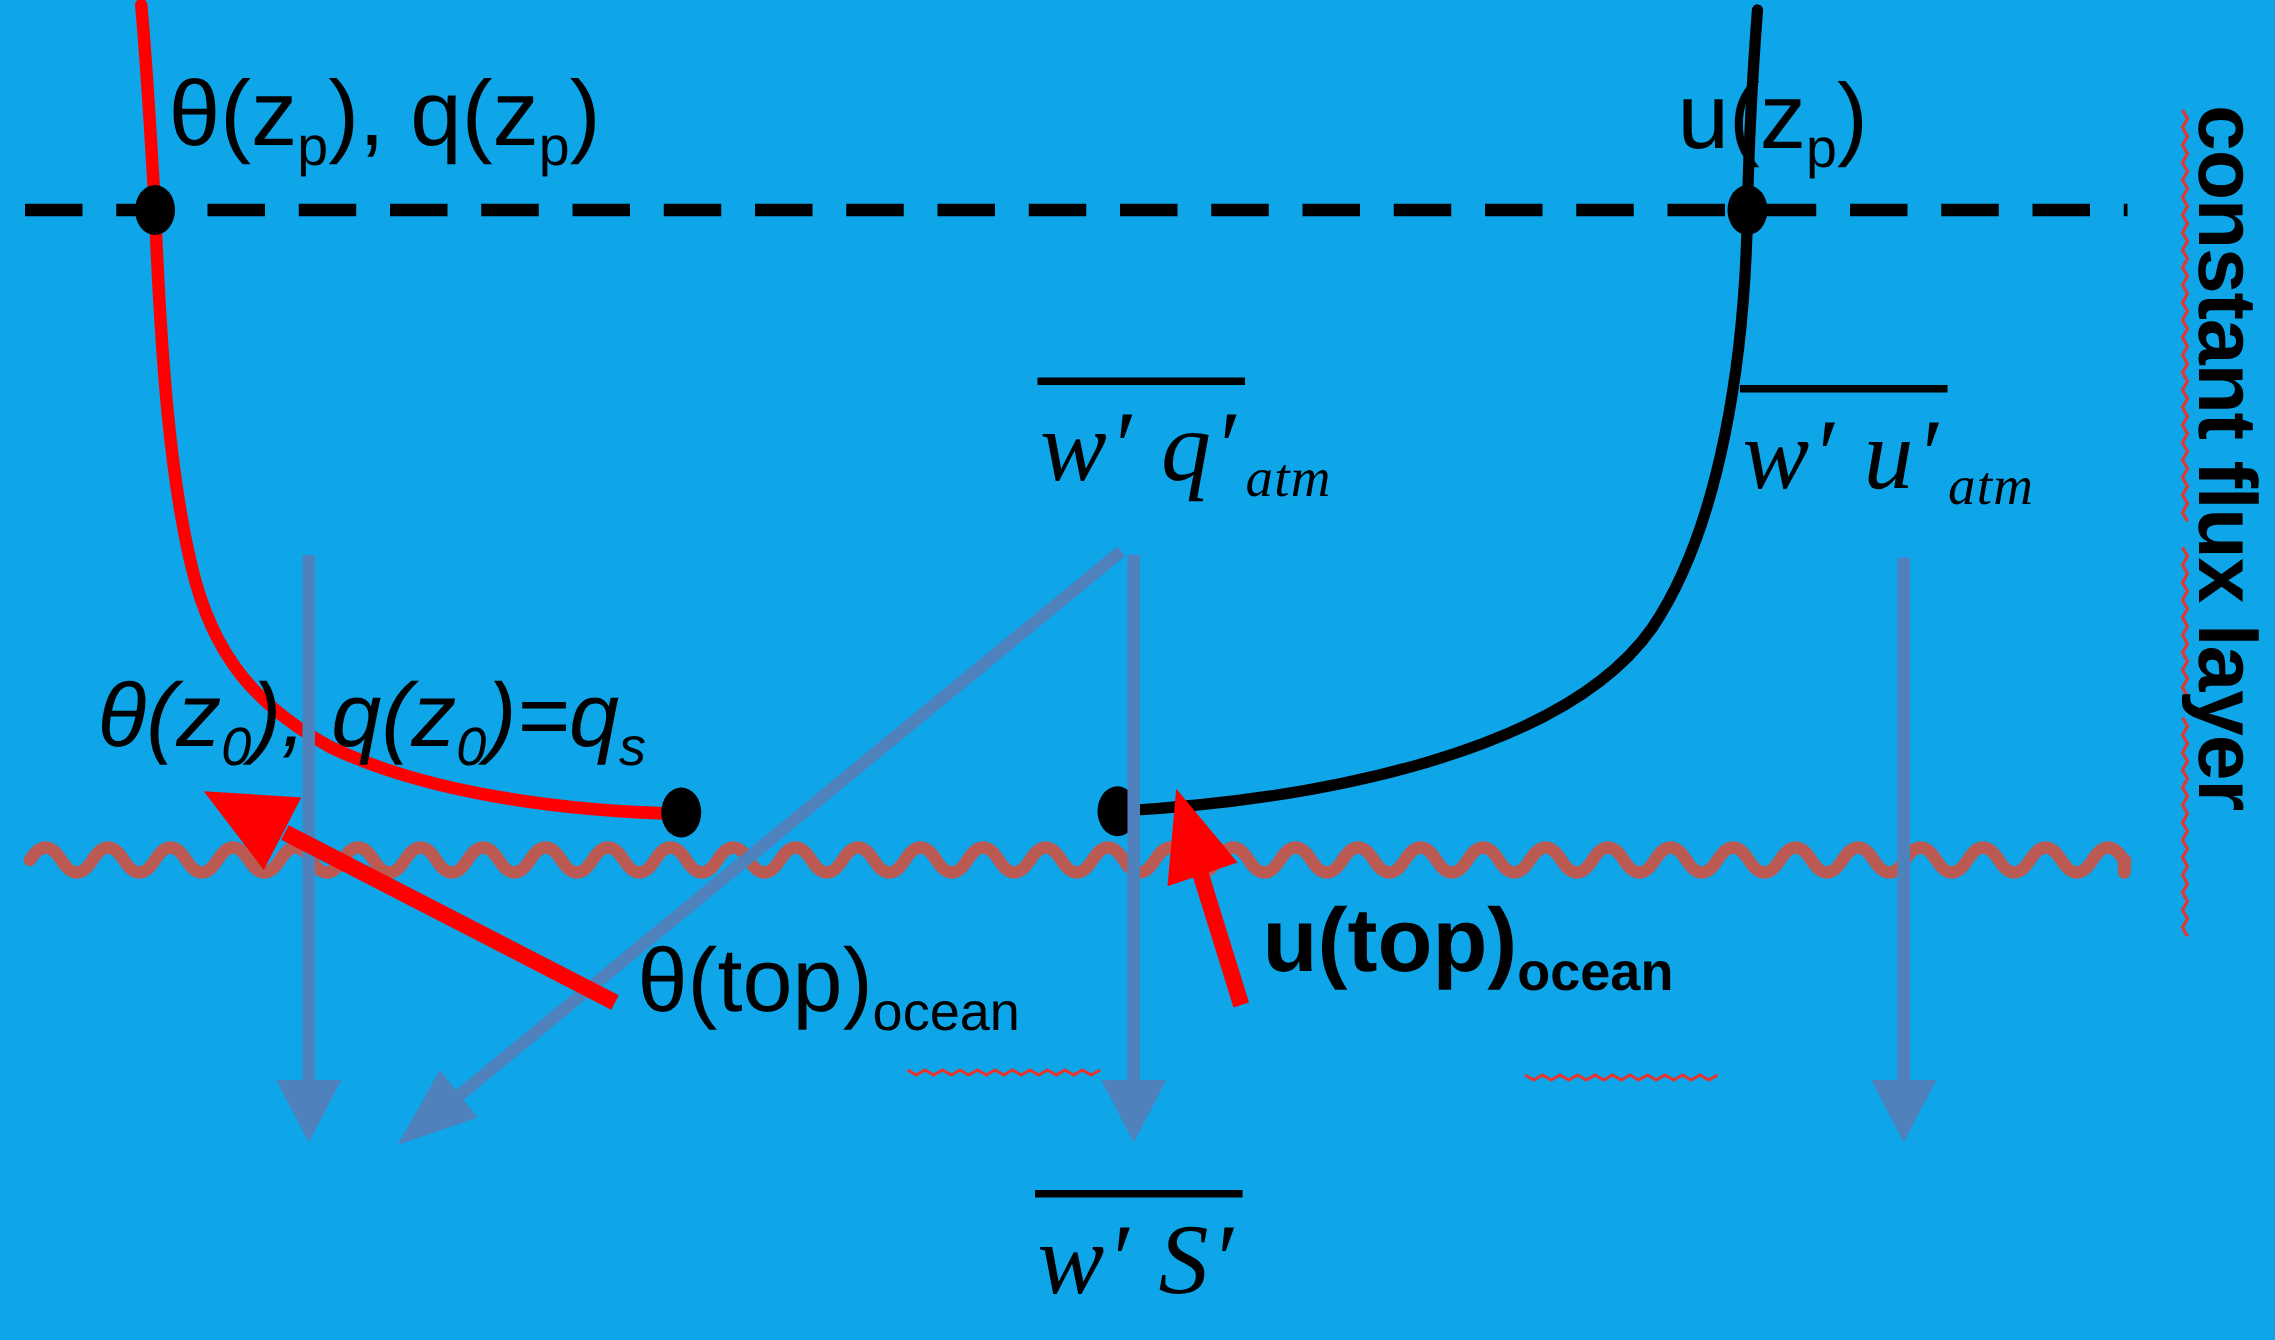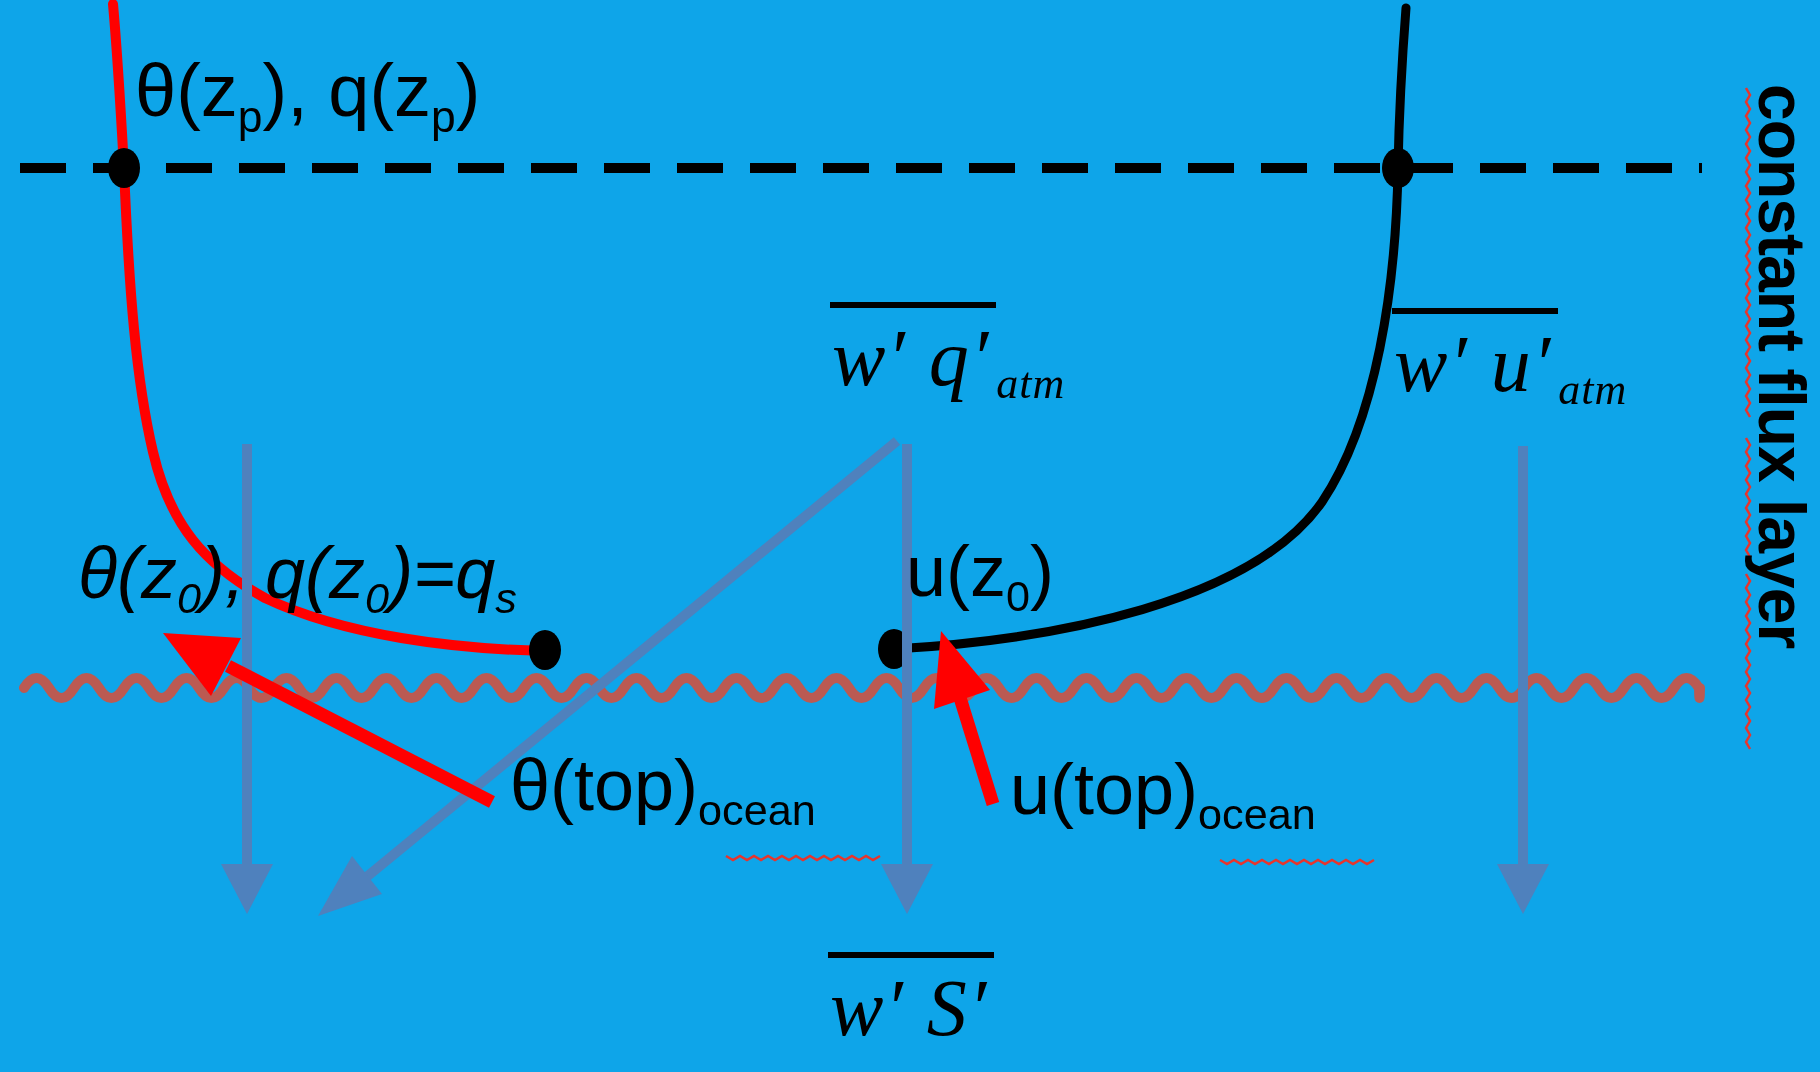--- a/index.html
+++ b/index.html
@@ -111,40 +111,40 @@
       <path id="sqRot3" d="M 1746 574 L 1750 581 L 1746 588 L 1750 595 L 1746 602 L 1750 609 L 1746 616 L 1750 623 L 1746 630 L 1750 637 L 1746 644 L 1750 651 L 1746 658 L 1750 665 L 1746 672 L 1750 679 L 1746 686 L 1750 693 L 1746 700 L 1750 707 L 1746 714 L 1750 721 L 1746 728 L 1750 735 L 1746 742 L 1750 749"></path>
       <path id="sqOcean1" d="M 726 856 L 733 860 L 740 856 L 747 860 L 754 856 L 761 860 L 768 856 L 775 860 L 782 856 L 789 860 L 796 856 L 803 860 L 810 856 L 817 860 L 824 856 L 831 860 L 838 856 L 845 860 L 852 856 L 859 860 L 866 856 L 873 860 L 880 856"></path>
       <path id="sqOcean2" d="M 1220 860 L 1227 864 L 1234 860 L 1241 864 L 1248 860 L 1255 864 L 1262 860 L 1269 864 L 1276 860 L 1283 864 L 1290 860 L 1297 864 L 1304 860 L 1311 864 L 1318 860 L 1325 864 L 1332 860 L 1339 864 L 1346 860 L 1353 864 L 1360 860 L 1367 864 L 1374 860"></path>
     </g>
   </svg>
 
   <div class="lbl" style="left:135px;top:52px;font-size:74px;">
     <span>θ(z</span><sub>p</sub><span>), q(z</span><sub>p</sub><span>)</span>
   </div>
 
+  <div class="lbl" style="left:1342px;top:54px;font-size:74px;">
+    <span>u(z</span><sub>p</sub><span>)</span>
+  </div>
 
   <div class="flux" style="left:830px;top:302px;">
     <span class="ov">w′ q′</span><span class="fsub">atm</span>
   </div>
   <div class="flux" style="left:1392px;top:308px;font-style:italic;">
     <span class="ov">w′ u′</span><span class="fsub">atm</span>
   </div>
 
   <div class="lbl" style="left:78px;top:536px;font-style:italic;">
     <span>θ(z</span><sub>0</sub><span>), q(z</span><sub>0</sub><span>)=q</span><sub>s</sub>
   </div>
 
-  <div class="lbl" style="left:906px;top:534px;">
-    <span>u(z</span><sub>0</sub><span>)</span>
-  </div>
 
   <div class="lbl big" style="left:510px;top:748px;">
     <span>θ(top)</span><sub>ocean</sub>
   </div>
-  <div class="lbl big" style="left:1010px;top:752px;">
+  <div class="lbl big" style="left:1010px;top:716px;font-weight:bold;">
     <span>u(top)</span><sub>ocean</sub>
   </div>
 
   <div class="flux" style="left:828px;top:952px;text-align:right;">
     <span class="ov">w′ S′</span><span class="fsub"></span>
   </div>
 
   <div class="rotated">constant flux layer</div>
 
 </div>

